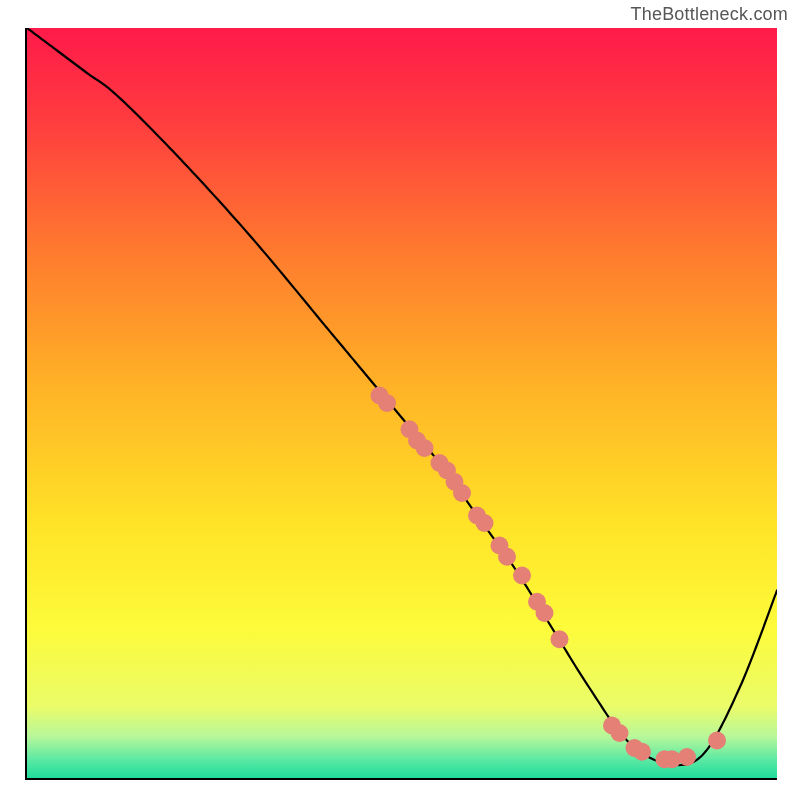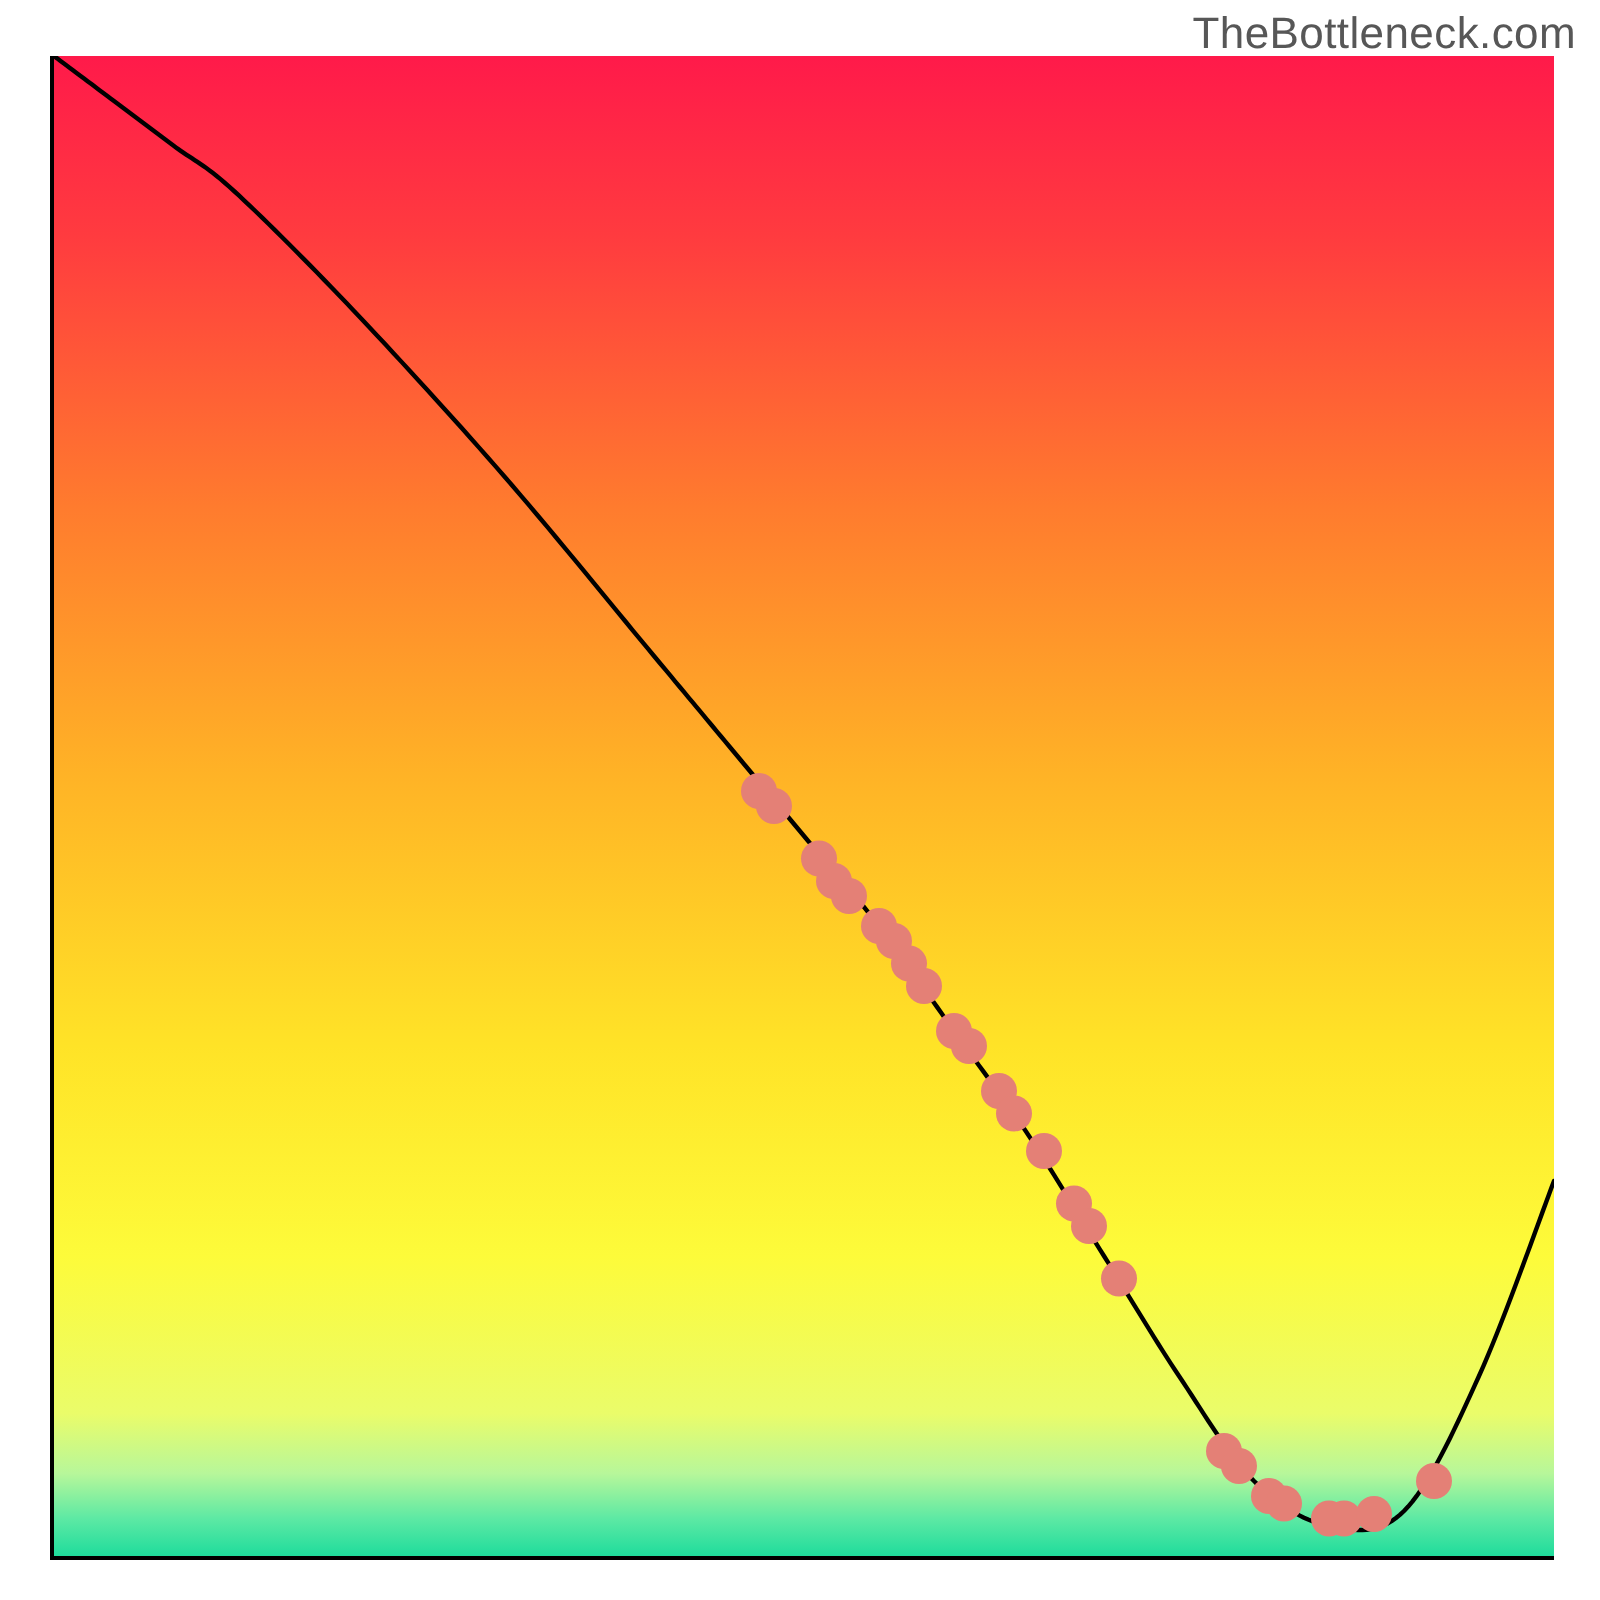--- a/index.html
+++ b/index.html
@@ -8,21 +8,21 @@
     width: 800px;
     height: 800px;
     background: #ffffff;
     font-family: Arial, Helvetica, sans-serif;
     position: relative;
   }
   .watermark {
     position: absolute;
     top: 4px;
     right: 12px;
-    font-size: 22px;
+    font-size: 18px;
     color: #575757;
     font-weight: 500;
     letter-spacing: 0.2px;
   }
   .plot-area {
     position: absolute;
     left: 25px;
     top: 28px;
     width: 750px;
     height: 750px;

